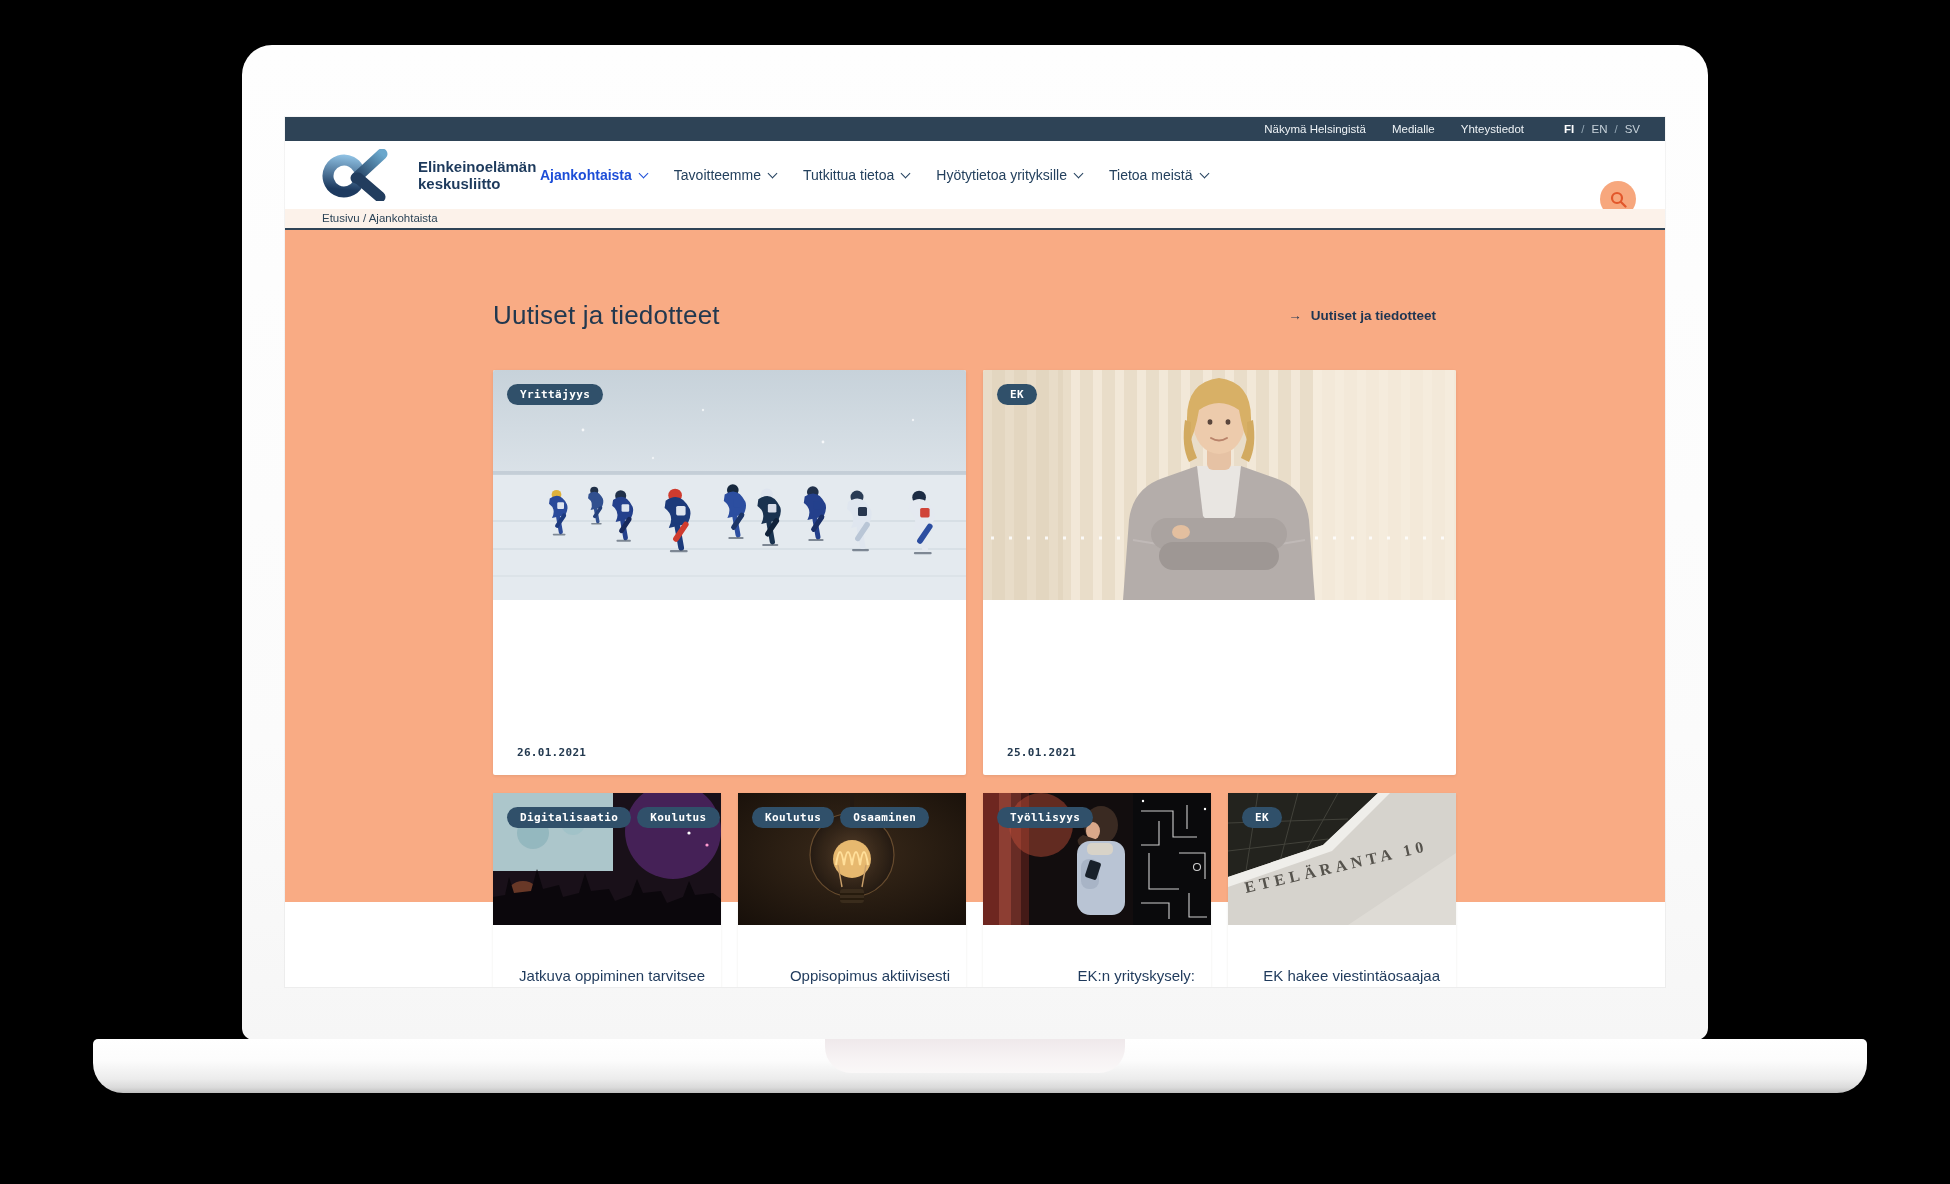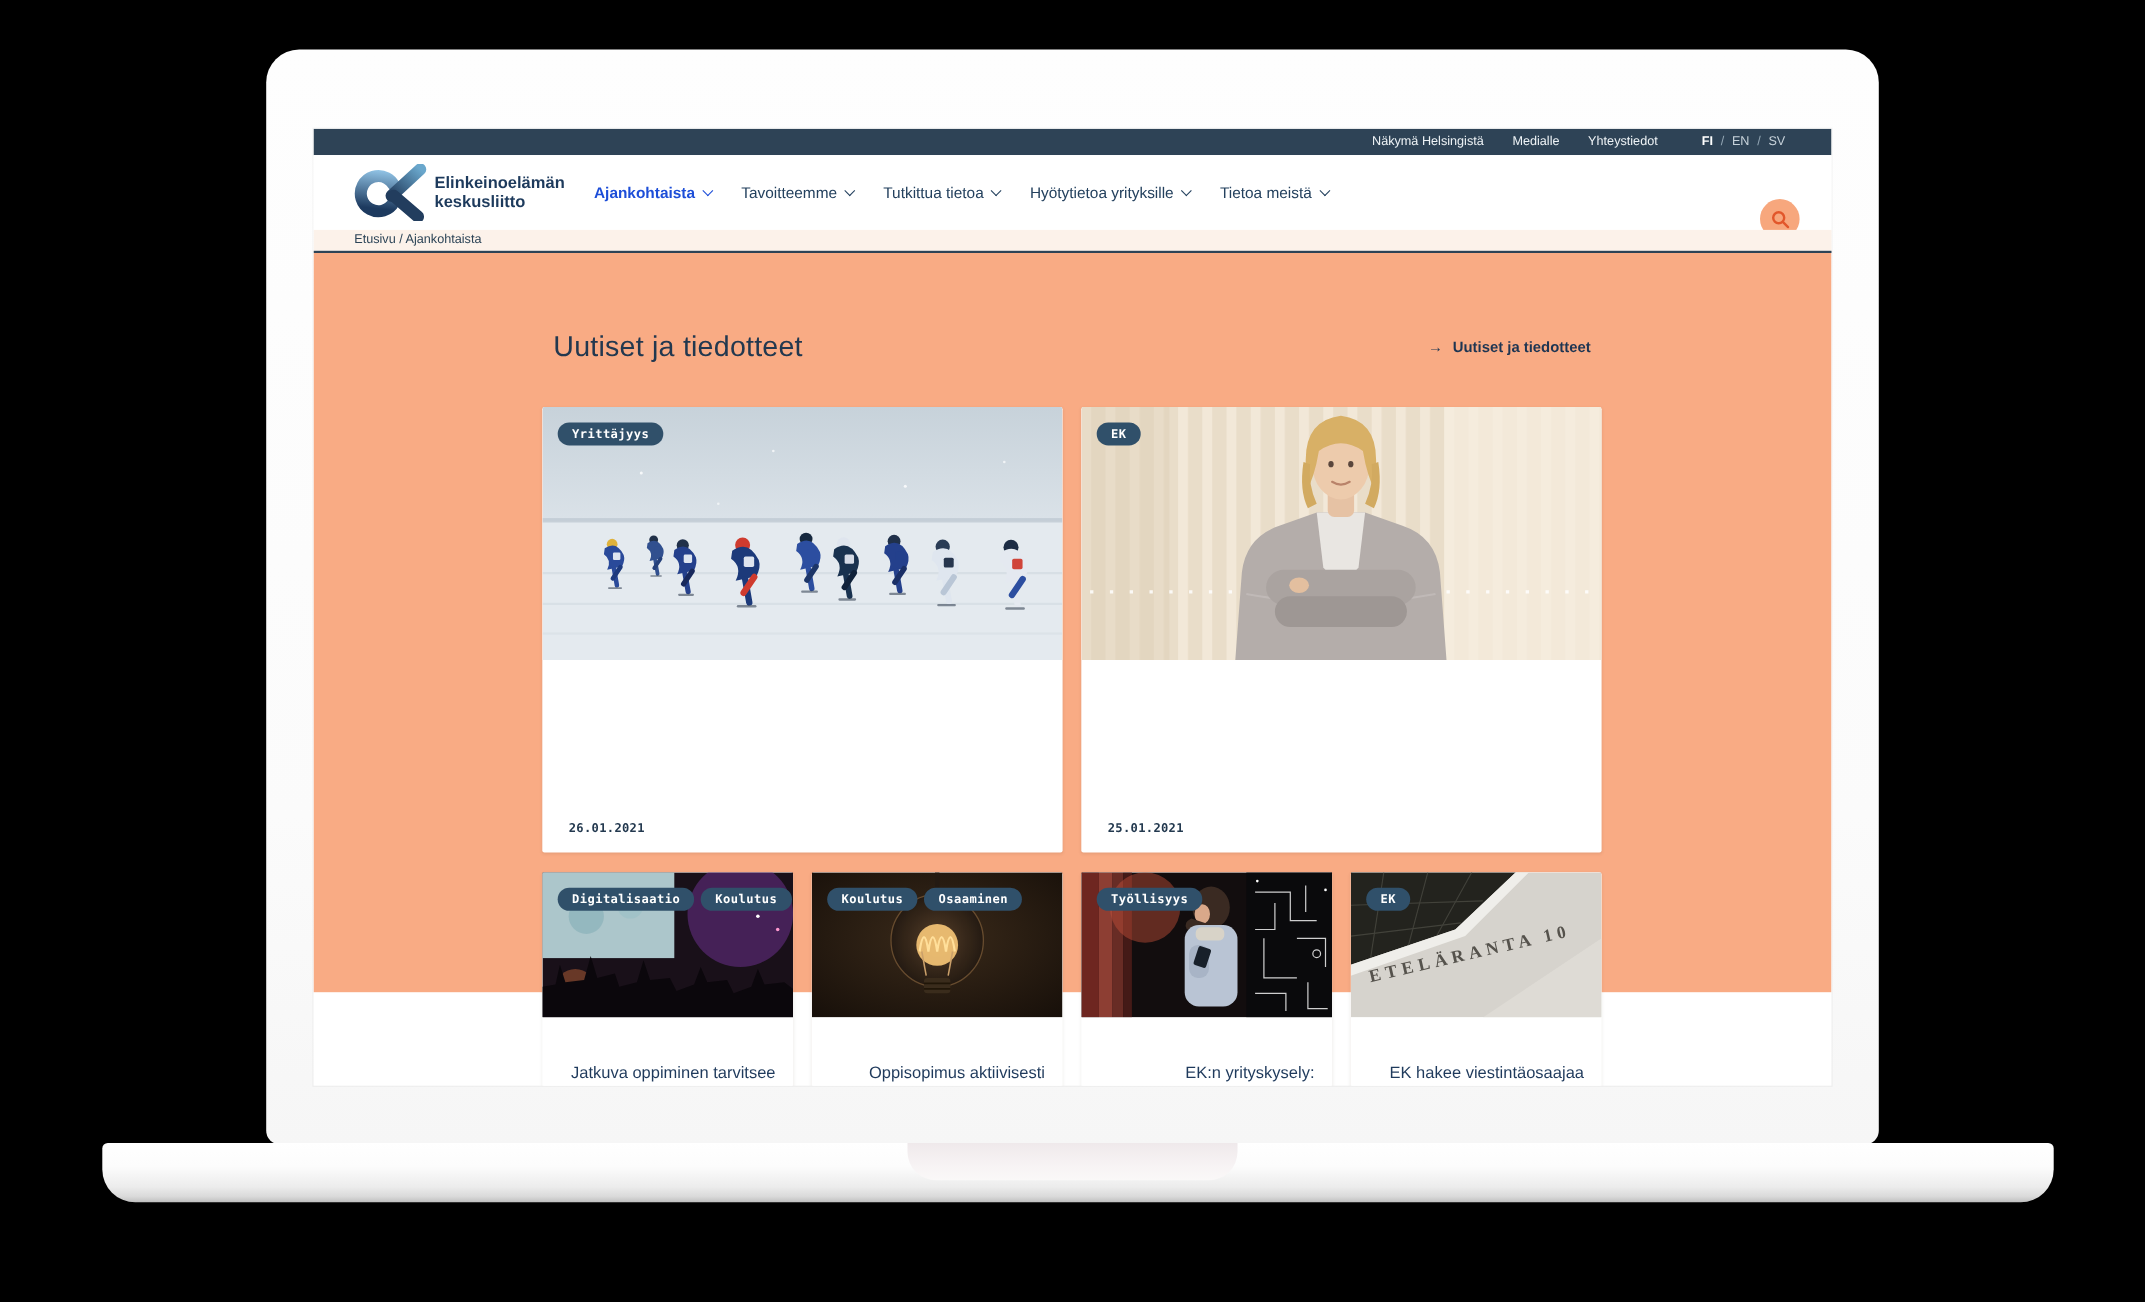--- a/index.html
+++ b/index.html
@@ -13,48 +13,48 @@
         background:linear-gradient(180deg,#ffffff 0%,#fcfcfc 40%,#ececec 74%,#dadada 90%,#bfbfbf 100%);
         border-radius:5px 5px 30px 30px;}
   .notch{position:absolute;left:732px;top:0;width:300px;height:34px;
          background:linear-gradient(180deg,#efe9eb 0%,#f7f3f4 60%,#faf8f8 100%);
          border-radius:0 0 26px 26px;}
   .screen{position:absolute;left:285px;top:117px;width:1380px;height:870px;background:#fff;
           overflow:hidden;box-shadow:0 0 0 1px rgba(0,0,0,0.04);}
   
   .topbar{position:absolute;left:0;top:0;width:100%;height:24px;background:var(--navy-bar,#2e4356);
           display:flex;justify-content:flex-end;align-items:center;gap:26px;box-sizing:border-box;
-          padding-right:42px;font-size:11.5px;color:#eef3f6;}
+          padding-right:25px;font-size:11.5px;color:#eef3f6;}
   .topbar .tlink{cursor:pointer;}
   .langs{display:flex;gap:7px;margin-left:14px;align-items:center;}
   .langs .sep{color:#93a6b4;}
   .langs .lang{color:#c7d2da;cursor:pointer;}
   .langs .lang.active{color:#ffffff;font-weight:bold;}
   .navbar{position:absolute;left:0;top:24px;width:100%;height:68px;background:#fff;
           display:flex;align-items:center;padding-left:37px;box-sizing:border-box;}
-  .brand{display:flex;align-items:center;gap:5px;justify-content:flex-end;}
+  .brand{display:flex;align-items:center;gap:28px;justify-content:flex-end;}
   .brand-text{font-size:15px;font-weight:bold;color:#1d3a5c;line-height:1.15;}
   .menu{position:absolute;left:255px;top:0;height:100%;display:flex;align-items:center;gap:27px;
         font-size:14px;color:#24415e;}
   .mitem{display:flex;align-items:center;cursor:pointer;white-space:nowrap;}
   .mitem.active{font-weight:bold;color:#1d4ed8;}
   .chev{display:inline-block;width:6px;height:6px;border-right:1.6px solid currentColor;
         border-bottom:1.6px solid currentColor;transform:rotate(45deg);margin-left:8px;
         margin-top:-3px;}
   .search-btn{position:absolute;left:1315px;top:40px;width:36px;height:36px;border-radius:50%;
         background:var(--search-circle,#f7a77d);display:flex;align-items:center;justify-content:center;
         cursor:pointer;}
   .breadcrumb{position:absolute;left:0;top:92px;width:100%;height:19px;
         background:var(--breadcrumb-bg,#fcf2ea);border-bottom:2px solid var(--navy-bar,#2e4356);
         box-sizing:content-box;font-size:11.5px;color:#2c4457;line-height:19px;padding-left:37px;}
   .hero{position:absolute;left:0;top:113px;width:100%;height:672px;background:var(--salmon,#f9ab84);}
   
   .content{position:absolute;left:208px;top:0;width:963px;}
   .heading-row{position:absolute;left:0;top:183px;width:963px;display:flex;
-        justify-content:space-between;align-items:center;margin-left:10px;}
+        justify-content:space-between;align-items:center;}
   .section-title{font-size:26px;font-weight:500;color:#22384f;letter-spacing:.2px;}
   .section-link{display:flex;align-items:center;gap:9px;font-size:13.5px;font-weight:bold;
         color:#1e3552;cursor:pointer;padding-right:20px;}
   .big-cards{position:absolute;left:0;top:253px;display:flex;gap:17px;}
   .bcard{width:473px;height:405px;background:#fff;position:relative;border-radius:2px;
         overflow:hidden;box-shadow:0 1px 3px rgba(60,35,15,.10);cursor:pointer;}
   .bimg{height:230px;overflow:hidden;position:relative;}
   .bimg svg{display:block;}
   .bbody{padding:22px 24px 0 24px;}
   .btitle{font-size:20px;font-weight:500;color:#1f3a5c;line-height:1.38;}

